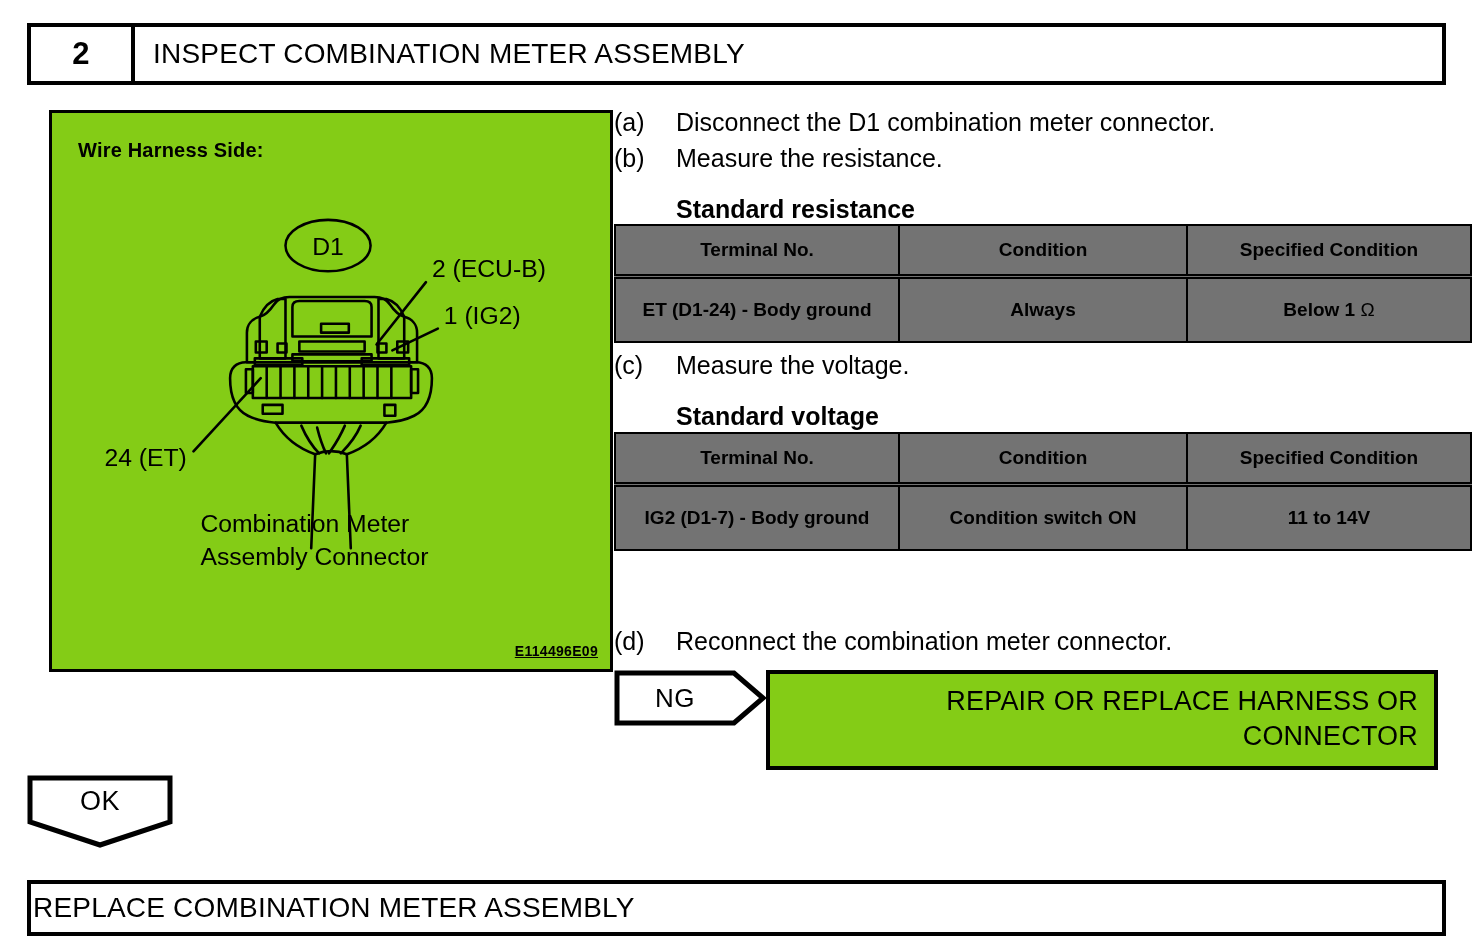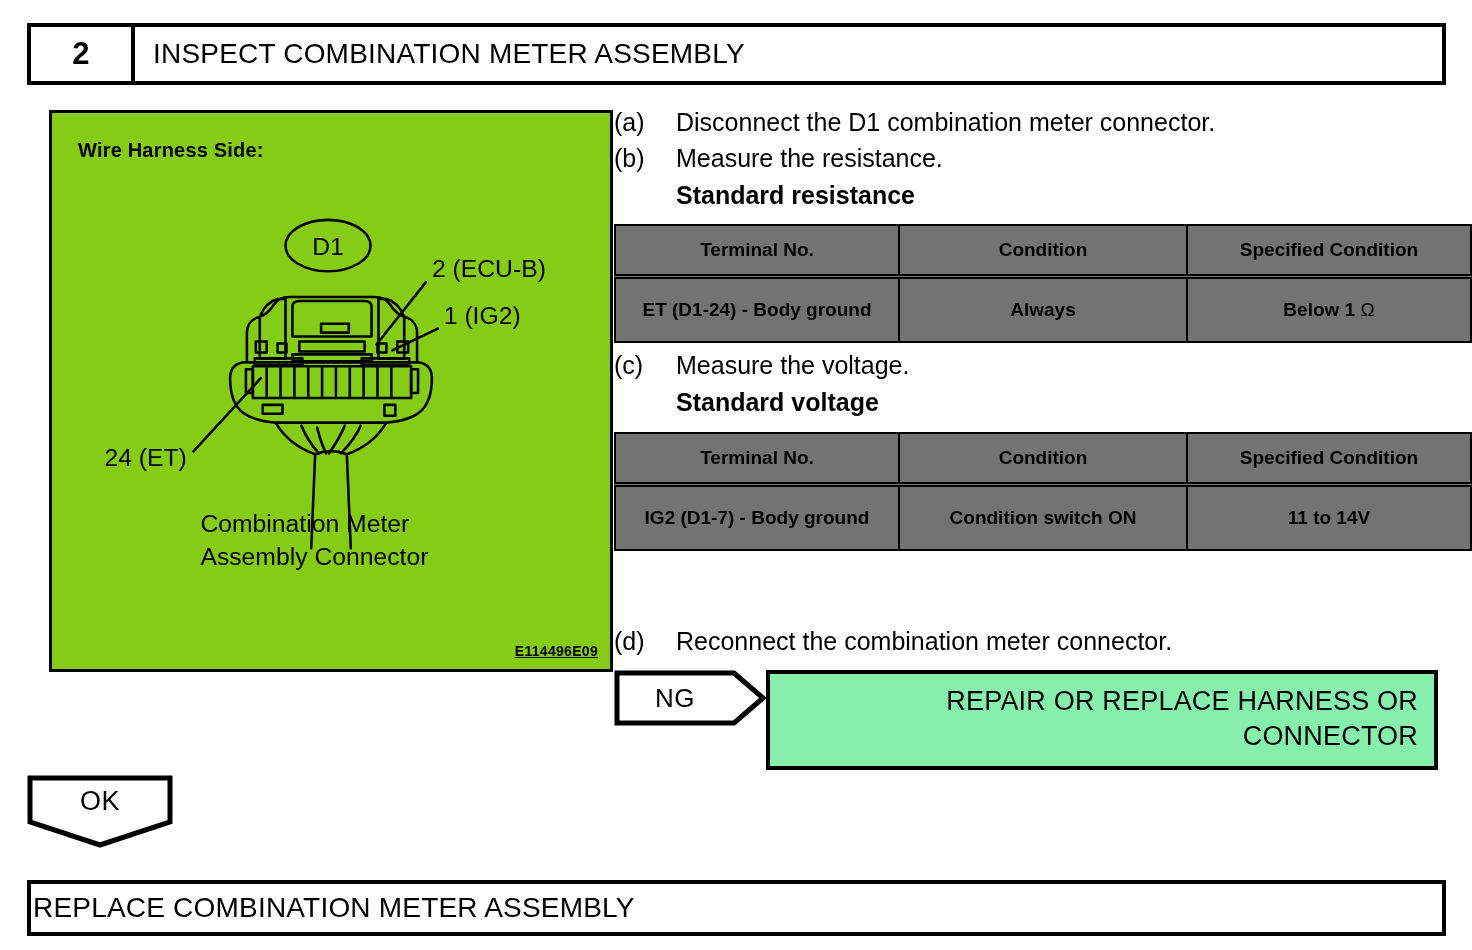--- a/index.html
+++ b/index.html
@@ -93,21 +93,21 @@
     font-size: 25px;
     line-height: 1.30;
     white-space: nowrap;
   }
   .instr .marker {
     width: 62px;
     flex: none;
   }
   .instr .body .sub {
     font-weight: bold;
-    margin-top: 4px;
+    margin-top: 18px;
   }
 
   #instr-a { left: 614px; top: 106px; }
   #instr-b { left: 614px; top: 142px; }
   #instr-c { left: 614px; top: 349px; }
   #instr-d { left: 614px; top: 625px; }
 
   
   table.spec {
     position: absolute;
@@ -176,21 +176,21 @@
   .result-box {
     width: 672px;
     min-height: 92px;
     border: 4px solid #000;
     box-sizing: border-box;
     padding: 10px 16px 12px 16px;
     font-size: 27px;
     line-height: 1.30;
     font-weight: normal;
     letter-spacing: 0.2px;
-    background: #86efac;
+    background: #84cc16;
   }
 
   .ok-tag {
     position: absolute;
     left: 27px;
     top: 775px;
     width: 120px;
     height: 74px;
   }
   .ok-tag svg {

